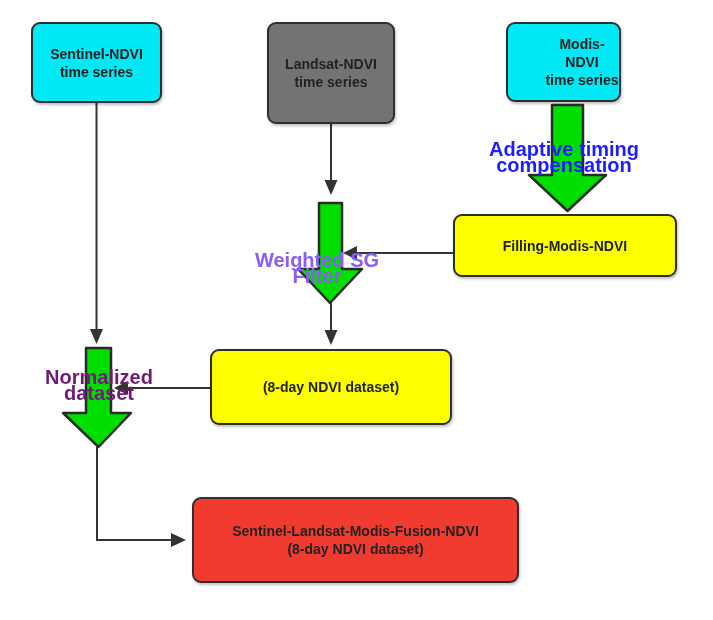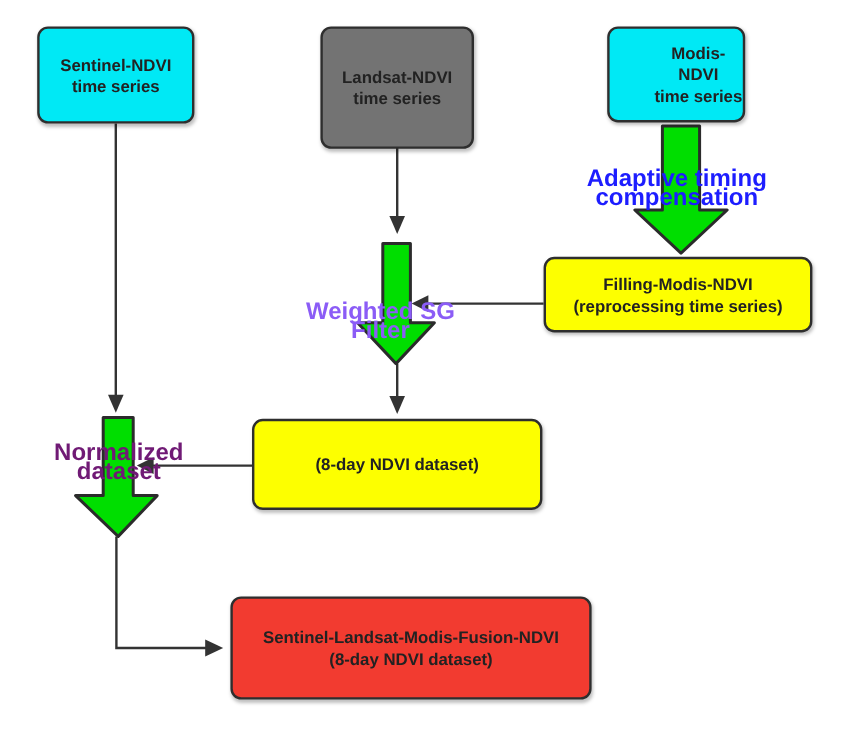--- a/index.html
+++ b/index.html
@@ -74,28 +74,27 @@
     <div>time series</div>
   </div>
 
   <div class="node" style="left: 506px; top: 22px; width: 115px; height: 80px; background-color: rgb(0, 233, 245); padding-left: 37px;">
     <div>Modis-NDVI</div>
     <div>time series</div>
   </div>
 
   <div class="node" style="left: 453px; top: 214px; width: 224px; height: 63px; background-color: rgb(253, 255, 0);">
     <div>Filling-Modis-NDVI</div>
-    <div>(reprocessing time series)</div>
   </div>
 
   <div class="node" style="left: 210px; top: 349px; width: 242px; height: 76px; background-color: rgb(253, 255, 0);">
     <div>(8-day NDVI dataset)</div>
   </div>
 
-  <div class="node" style="left: 192px; top: 497px; width: 301px; height: 86px; background-color: rgb(242, 59, 48);">
+  <div class="node" style="left: 192px; top: 497px; width: 327px; height: 86px; background-color: rgb(242, 59, 48);">
     <div>Sentinel-Landsat-Modis-Fusion-NDVI</div>
     <div>(8-day NDVI dataset)</div>
   </div>
 
   <div class="flow-label" style="left: 484px; top: 141px; width: 160px; color: rgb(29, 29, 255);">
     <div>Adaptive timing</div>
     <div>compensation</div>
   </div>
 
   <div class="flow-label" style="left: 237px; top: 252px; width: 160px; color: #8b5cf6;">

